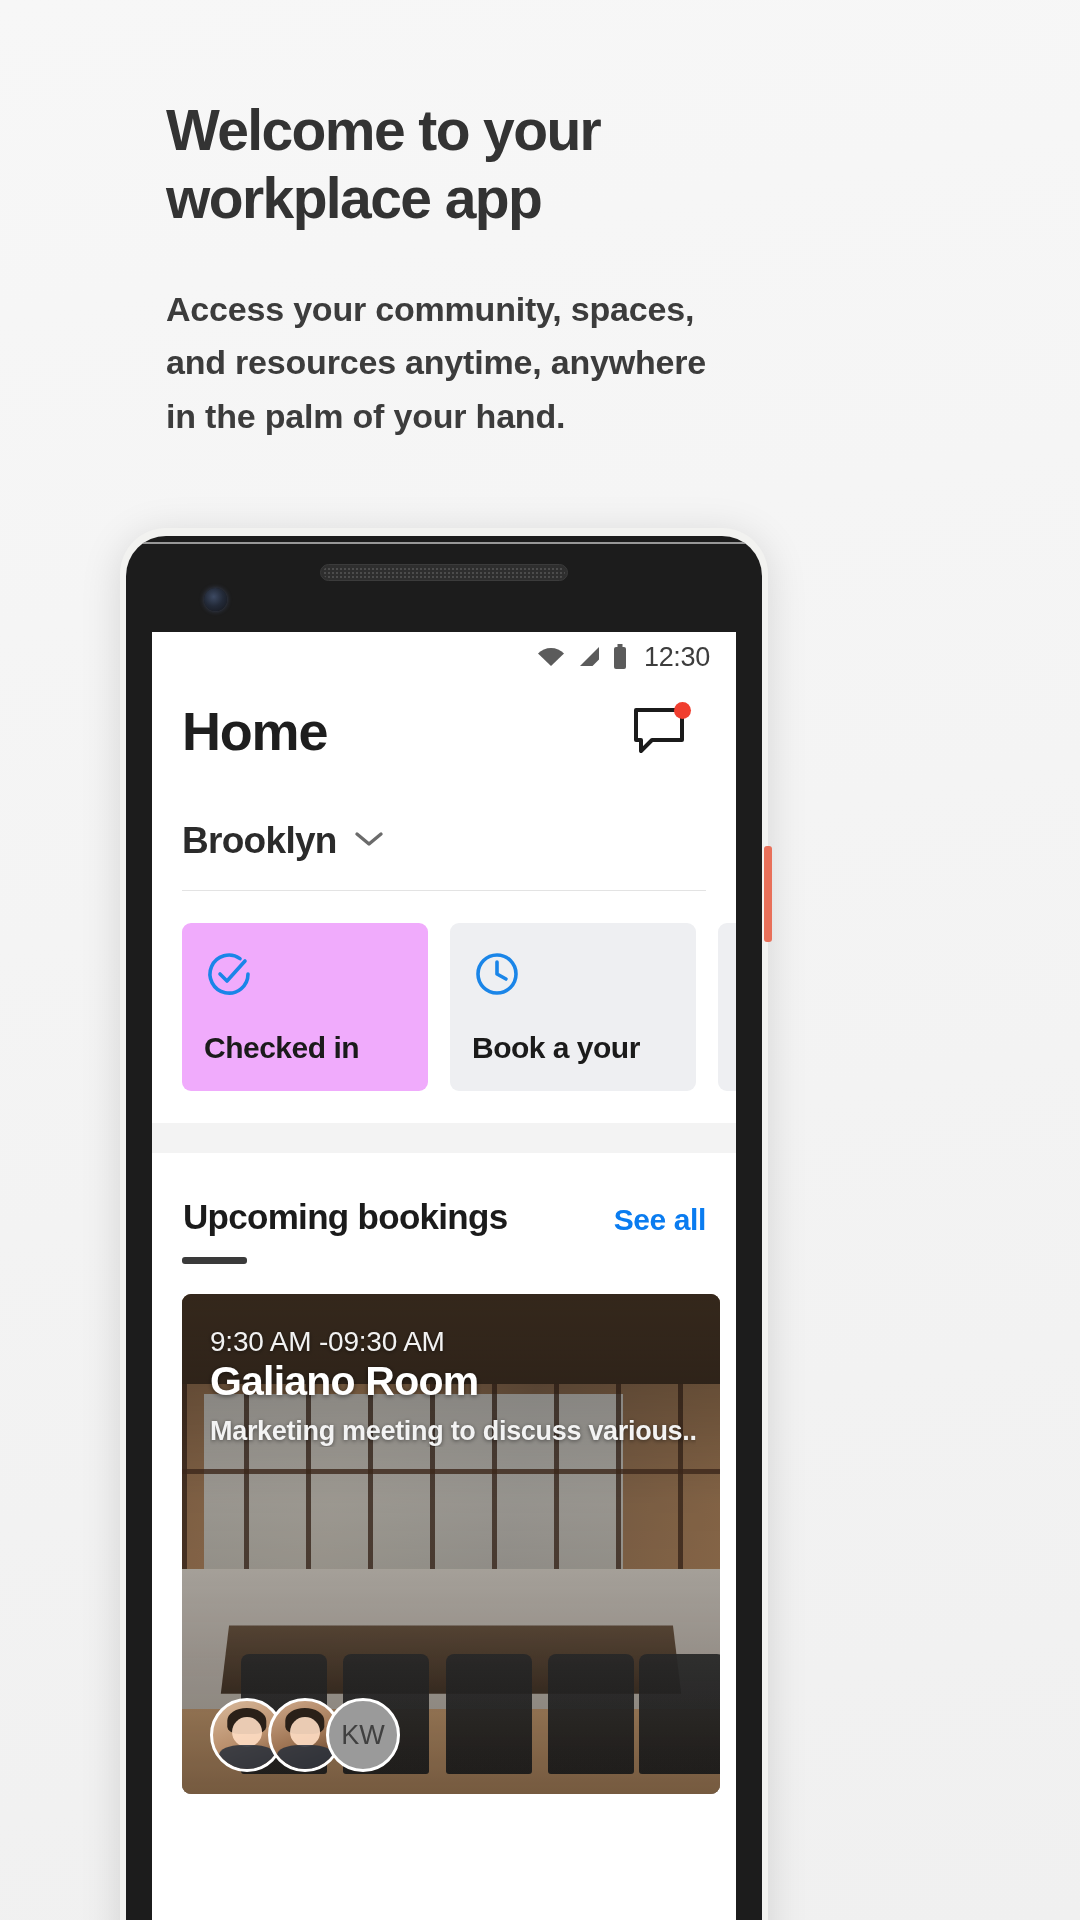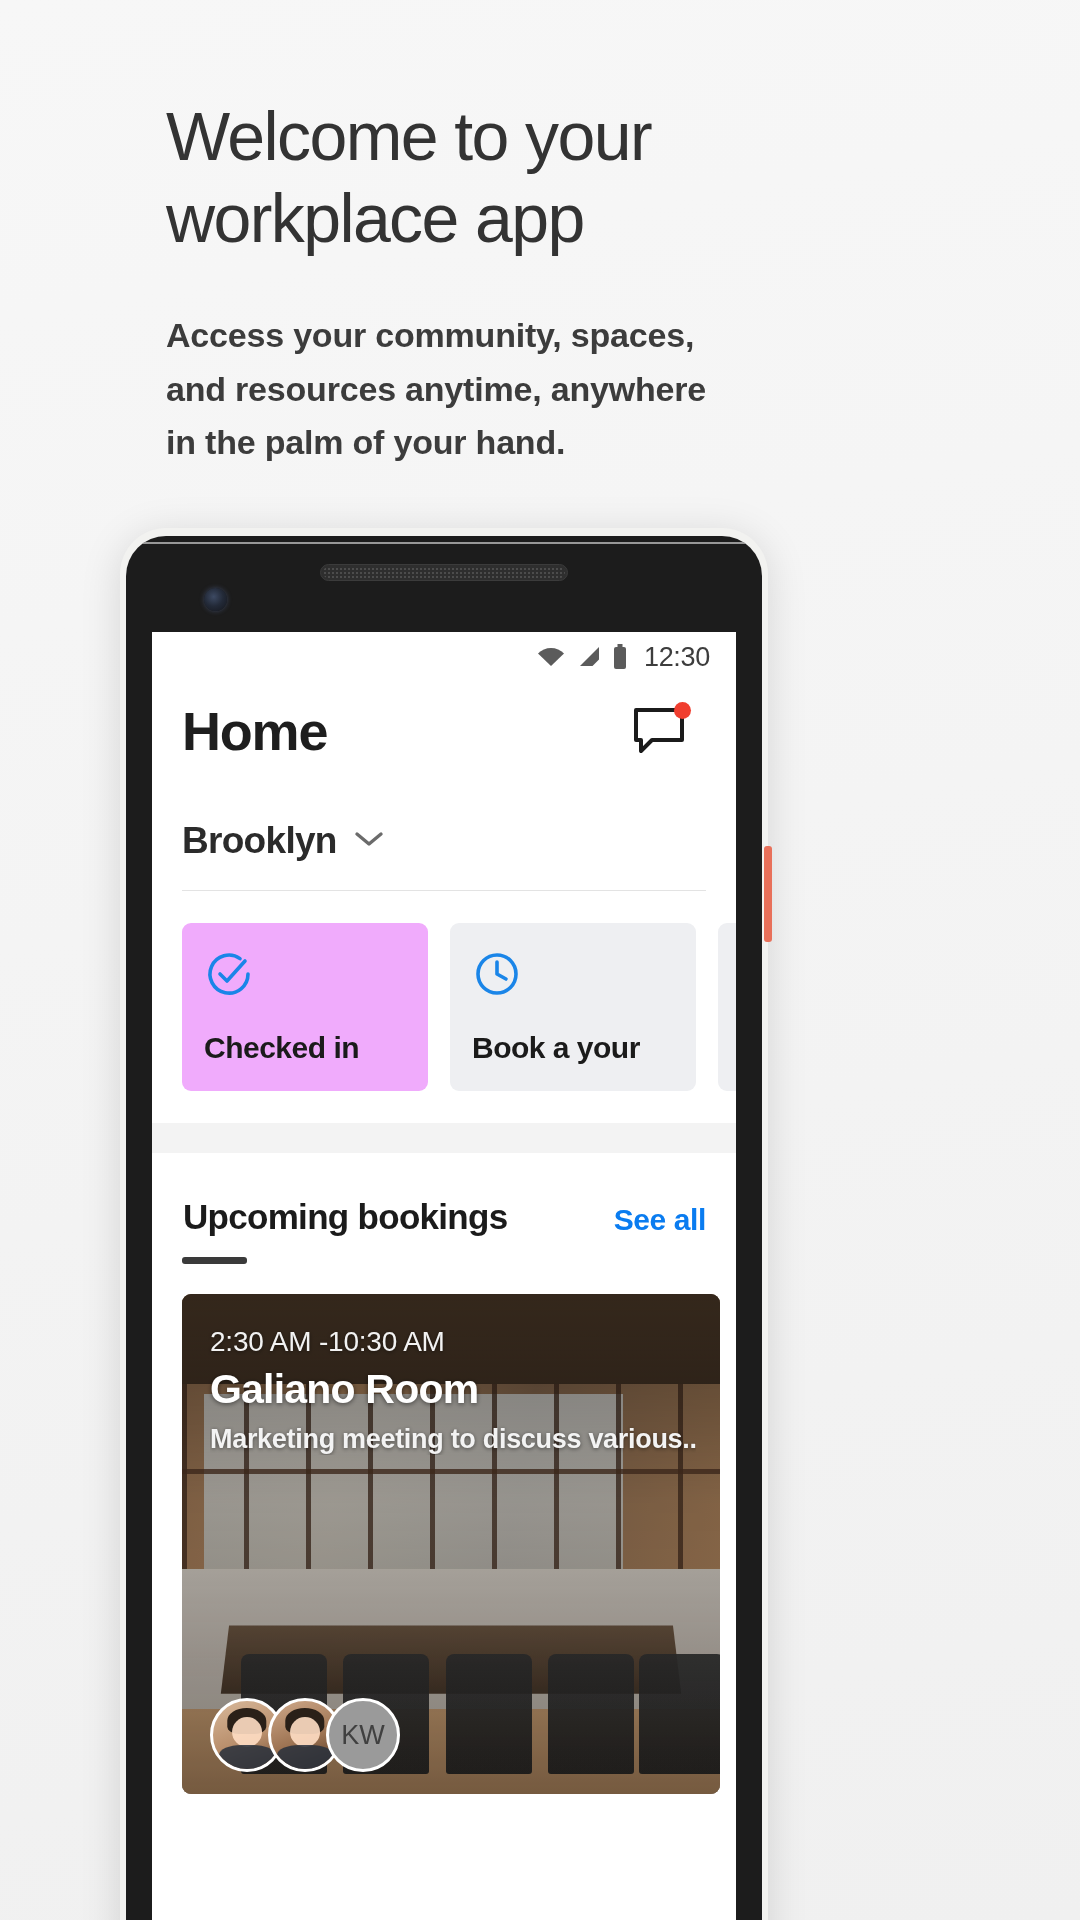--- a/index.html
+++ b/index.html
@@ -9,22 +9,22 @@
     overflow: hidden;
   }
   body {
     background: linear-gradient(170deg, #f7f7f7 0%, #f4f4f4 45%, #f0f0f0 100%);
     position: relative;
   }
 
   
   .promo { position: absolute; left: 166px; top: 96px; width: 640px; }
   .promo-title {
-    font-size: 68px;
-    font-weight: 400;
+    font-size: 57px;
+    font-weight: 700;
     line-height: 1.2;
     letter-spacing: -1.6px;
     color: #333333;
     white-space: pre-line;
   }
   .promo-sub {
     margin-top: 50px;
     font-size: 34px;
     font-weight: 700;
     line-height: 1.57;
@@ -277,21 +277,21 @@
     left: 28px; top: 32px; right: 24px;
   }
   .booking-time {
     font-size: 28px;
     font-weight: 400;
     color: #f2f2f2;
     letter-spacing: -0.2px;
     text-shadow: 0 1px 4px rgba(0,0,0,.5);
   }
   .booking-room {
-    margin-top: 8px;
+    margin-top: 0;
     font-size: 41px;
     font-weight: 700;
     color: #ffffff;
     letter-spacing: -0.8px;
     text-shadow: 0 1px 5px rgba(0,0,0,.55);
   }
   .booking-desc {
     margin-top: 11px;
     font-size: 27px;
     font-weight: 700;
@@ -466,21 +466,21 @@
             <div class="woodfloor"></div>
             <div class="table"></div>
             <div class="chair c1"></div>
             <div class="chair c2"></div>
             <div class="chair c3"></div>
             <div class="chair c4"></div>
             <div class="chair c5"></div>
             <div class="shade"></div>
           </div>
           <div class="booking-text">
-            <div class="booking-time">2:30 AM -10:30 AM</div>
+            <div class="booking-time">9:30 AM -09:30 AM</div>
             <div class="booking-room">Galiano Room</div>
             <div class="booking-desc">Marketing meeting to discuss various..</div>
           </div>
           <div class="avatars">
             <div class="avatar a1">
               <div class="hair"></div>
                 <div class="face"></div>
                 <div class="body"></div>
             </div>
             <div class="avatar a2">

